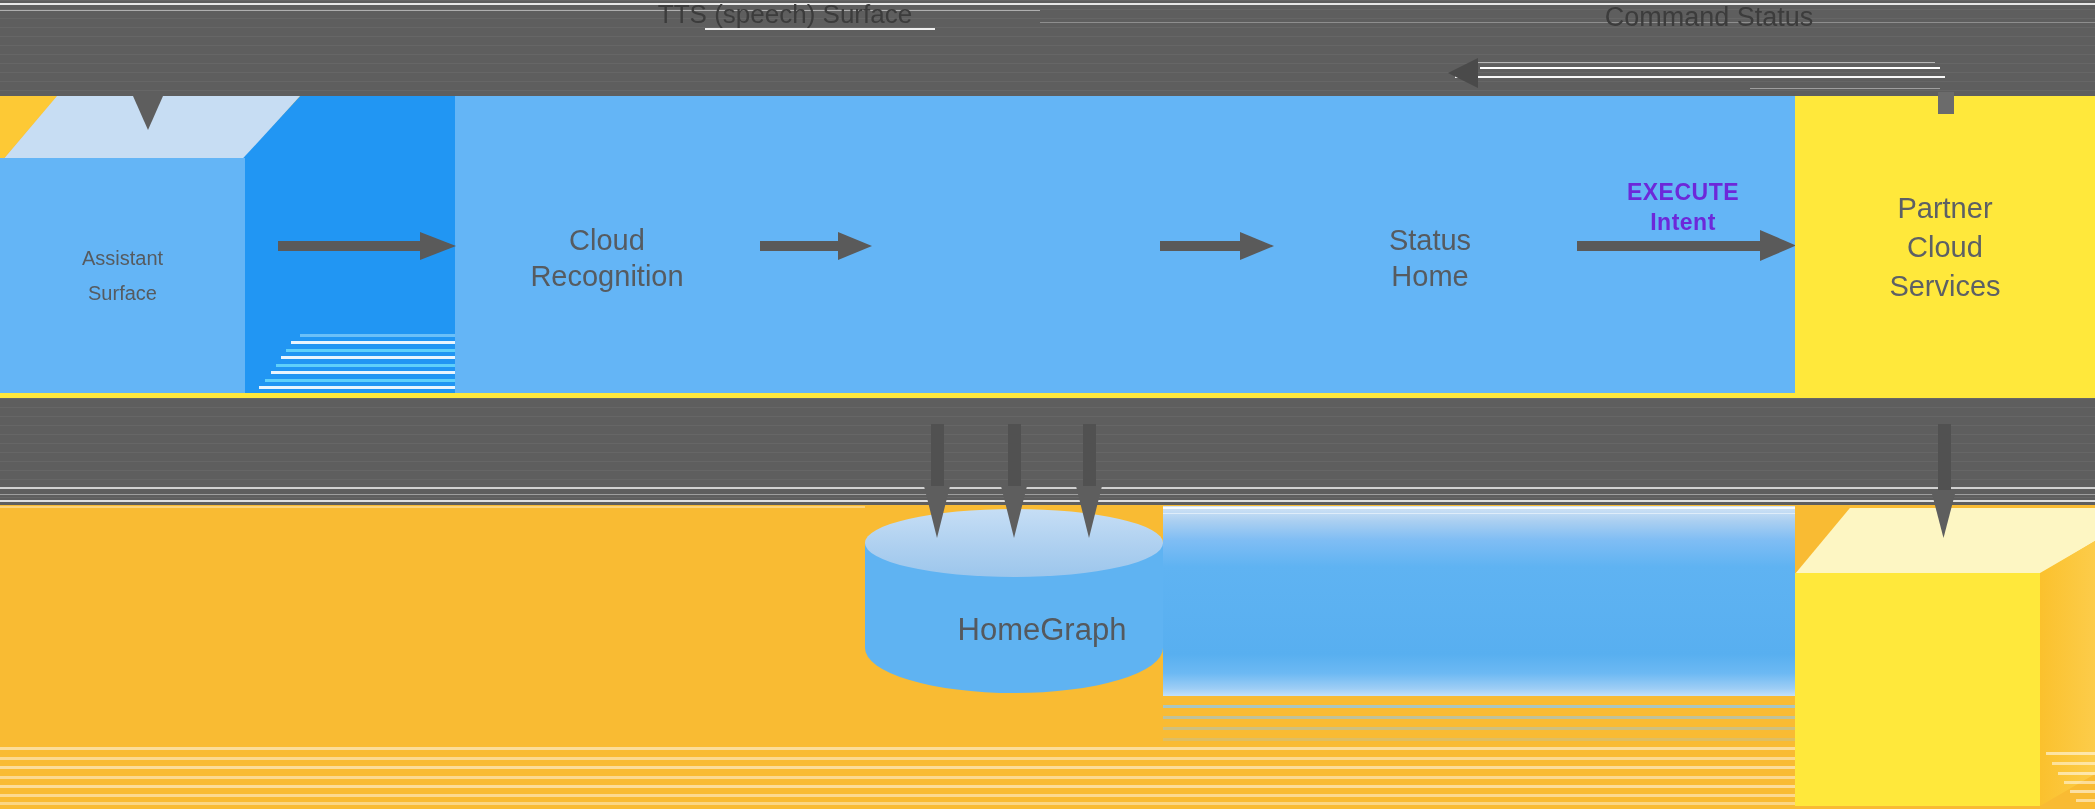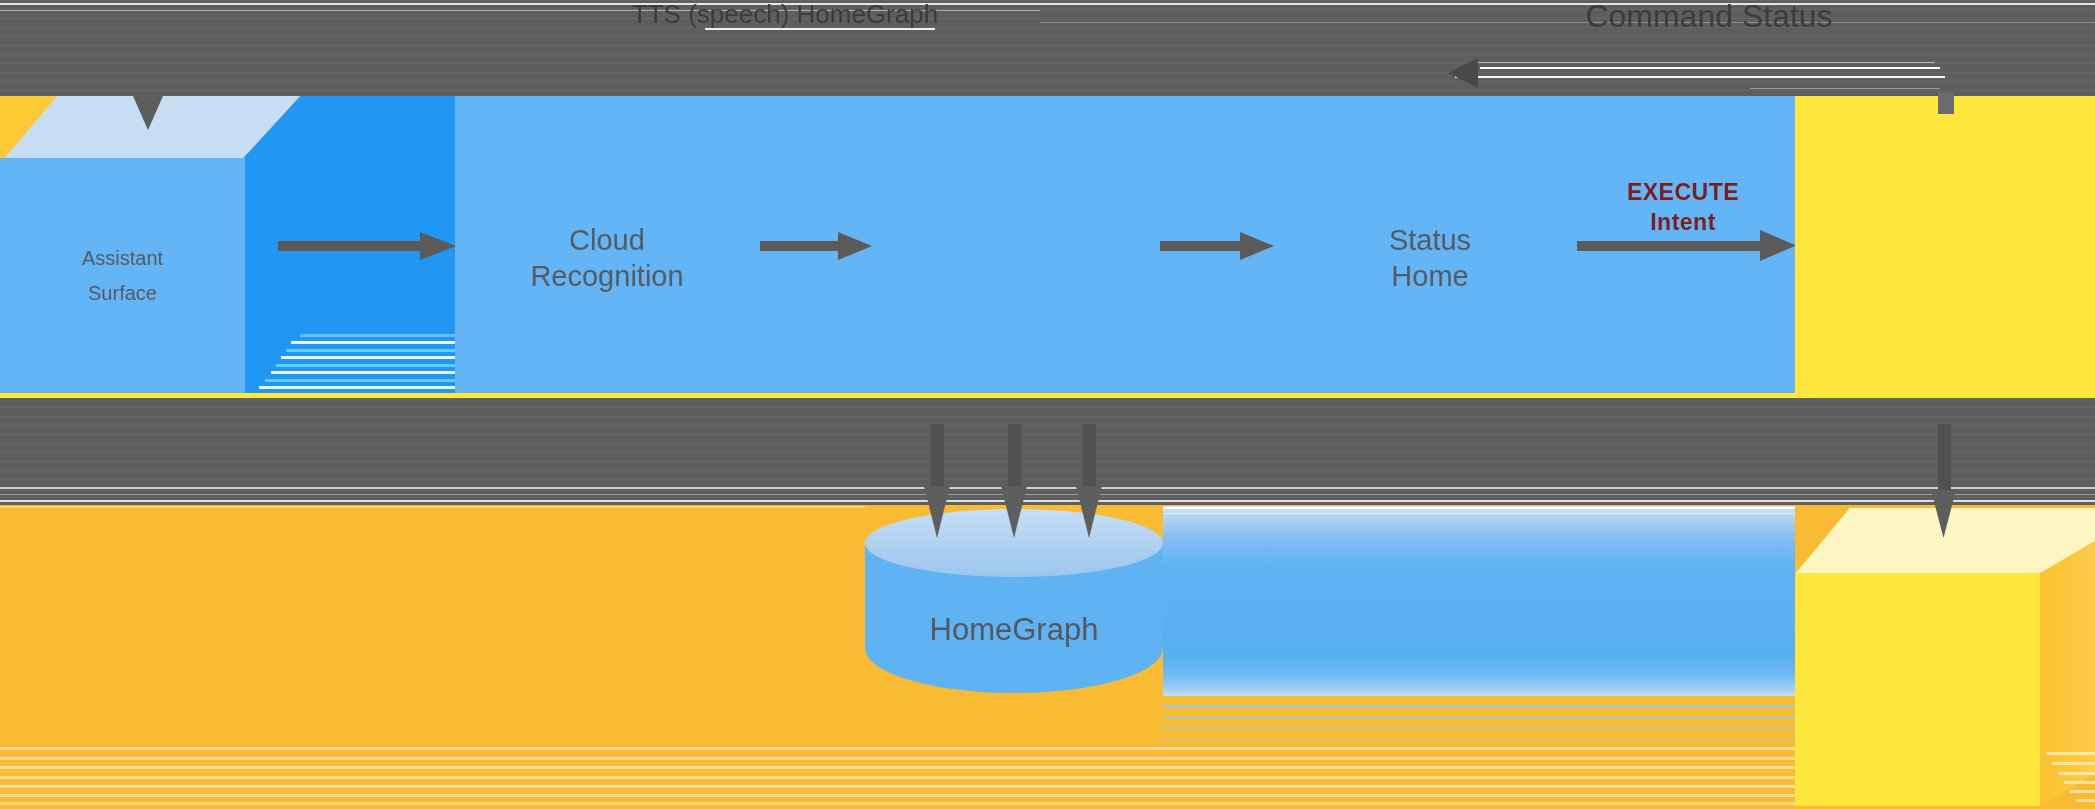--- a/index.html
+++ b/index.html
@@ -43,29 +43,29 @@
   <div class="line" style="left:1163px;top:507px;width:632px;height:2px;opacity:.85;"></div>
   <div class="line" style="left:1163px;top:513px;width:632px;height:1px;opacity:.5;"></div>
   <div class="stair" style="left:1163px;top:705px;width:632px;background:#8ec9f3;opacity:.75;"></div>
   <div class="stair" style="left:1163px;top:716px;width:632px;background:#8ec9f3;opacity:.55;"></div>
   <div class="stair" style="left:1163px;top:727px;width:632px;background:#8ec9f3;opacity:.4;"></div>
   <div class="stair" style="left:1163px;top:738px;width:632px;background:#8ec9f3;opacity:.25;"></div>
 
   <div class="abs" style="left:865px;top:543px;width:298px;height:150px;background:#5fb3f2;border-radius:0 0 50% 50% / 0 0 30% 30%;"></div>
   <div class="abs" style="left:865px;top:509px;width:298px;height:68px;border-radius:50%;
               background:linear-gradient(180deg,#c6def5 0%,#aed0f0 55%,#9cc6ec 100%);"></div>
-  <div class="lbl abs" style="left:865px;top:602px;width:298px;height:56px;font-size:31px;color:#55595e;">HomeGraph</div>
+  <div class="lbl abs" style="left:865px;top:602px;width:298px;height:56px;font-size:31px;color:#55595e;padding-left:28px;">HomeGraph</div>
 
   <div class="band abs" style="left:0;top:0;width:2095px;height:96px;"></div>
   <div class="line" style="left:0;top:3px;width:2095px;height:2px;opacity:.85;"></div>
   <div class="line" style="left:0;top:10px;width:1040px;height:1px;opacity:.5;"></div>
   <div class="line" style="left:1040px;top:22px;width:1055px;height:1px;opacity:.3;"></div>
-  <div class="lbl bandlbl abs" style="left:605px;top:0;width:360px;height:30px;font-size:26px;">TTS (speech) HomeGraph</div>
+  <div class="lbl bandlbl abs" style="left:605px;top:0;width:360px;height:30px;font-size:26px;">TTS (speech) Surface</div>
   <div class="line" style="left:705px;top:28px;width:230px;height:2px;opacity:.9;"></div>
-  <div class="lbl bandlbl abs" style="left:1559px;top:2px;width:300px;height:30px;font-size:32px;">Command Status</div>
+  <div class="lbl bandlbl abs" style="left:1559px;top:2px;width:300px;height:30px;font-size:27px;">Command Status</div>
 
   <div class="line" style="left:1470px;top:62px;width:465px;height:1px;opacity:.55;"></div>
   <div class="line" style="left:1480px;top:67px;width:460px;height:2px;"></div>
   <div class="line" style="left:1455px;top:76px;width:490px;height:2px;opacity:.95;"></div>
   <div class="line" style="left:1750px;top:88px;width:190px;height:1px;opacity:.4;"></div>
   <div class="abs" style="left:1448px;top:58px;width:30px;height:30px;background:#4a4a4a;clip-path:polygon(100% 0,100% 100%,0 50%);"></div>
 
   <div class="abs" style="left:0;top:96px;width:57px;height:62px;background:#fdc935;clip-path:polygon(0 0,100% 0,7% 100%,0 100%);"></div>
 
   <div class="abs" style="left:0;top:96px;width:300px;height:62px;background:#c7ddf3;
@@ -84,33 +84,36 @@
   <div class="abs" style="left:0;top:158px;width:245px;height:235px;background:#64b5f6;"></div>
   <div class="lbl abs" style="left:0;top:158px;width:245px;height:235px;font-size:20px;line-height:35px;">Assistant
 Surface</div>
   <div class="head-down" style="left:133px;top:96px;width:30px;height:34px;"></div>
 
   <div class="abs" style="left:455px;top:96px;width:1340px;height:297px;background:#64b5f6;"></div>
   <div class="lbl abs" style="left:457px;top:213px;width:300px;height:90px;font-size:29px;line-height:36px;">Cloud
 Recognition</div>
   <div class="lbl abs" style="left:1330px;top:213px;width:200px;height:90px;font-size:29px;line-height:36px;">Status
 Home</div>
-  <div class="lbl abs" style="left:1603px;top:177px;width:160px;height:60px;font-size:23px;line-height:30px;font-weight:700;color:#7f1d1d;letter-spacing:.5px;">EXECUTE
+  <div class="lbl abs" style="left:1603px;top:177px;width:160px;height:60px;font-size:23px;line-height:30px;font-weight:700;color:#6d28d9;letter-spacing:.5px;">EXECUTE
 Intent</div>
 
   <div class="shaft" style="left:278px;top:241px;width:144px;height:10px;"></div>
   <div class="head-right" style="left:420px;top:232px;width:36px;height:28px;"></div>
   <div class="shaft" style="left:760px;top:241px;width:80px;height:10px;"></div>
   <div class="head-right" style="left:838px;top:232px;width:34px;height:28px;"></div>
   <div class="shaft" style="left:1160px;top:241px;width:82px;height:10px;"></div>
   <div class="head-right" style="left:1240px;top:232px;width:34px;height:28px;"></div>
   <div class="shaft" style="left:1577px;top:241px;width:185px;height:10px;"></div>
   <div class="head-right" style="left:1760px;top:230px;width:36px;height:31px;"></div>
 
   <div class="abs" style="left:1795px;top:96px;width:300px;height:297px;background:#ffe83b;"></div>
+  <div class="lbl abs" style="left:1795px;top:186px;width:300px;height:122px;font-size:29px;line-height:39px;color:#5d6065;">Partner
+Cloud
+Services</div>
   <div class="abs" style="left:1938px;top:92px;width:16px;height:22px;background:#6b6b6b;"></div>
 
   <div class="abs" style="left:0;top:393px;width:2095px;height:5px;background:#ffe83b;"></div>
 
   <div class="band abs" style="left:0;top:398px;width:2095px;height:107px;"></div>
   <div class="line" style="left:0;top:487px;width:2095px;height:2px;opacity:.7;"></div>
   <div class="line" style="left:0;top:494px;width:2095px;height:1px;opacity:.4;"></div>
   <div class="line" style="left:0;top:500px;width:2095px;height:2px;opacity:.8;"></div>
 
   <div class="shaft" style="left:931px;top:424px;width:13px;height:64px;background:#515151;"></div>

